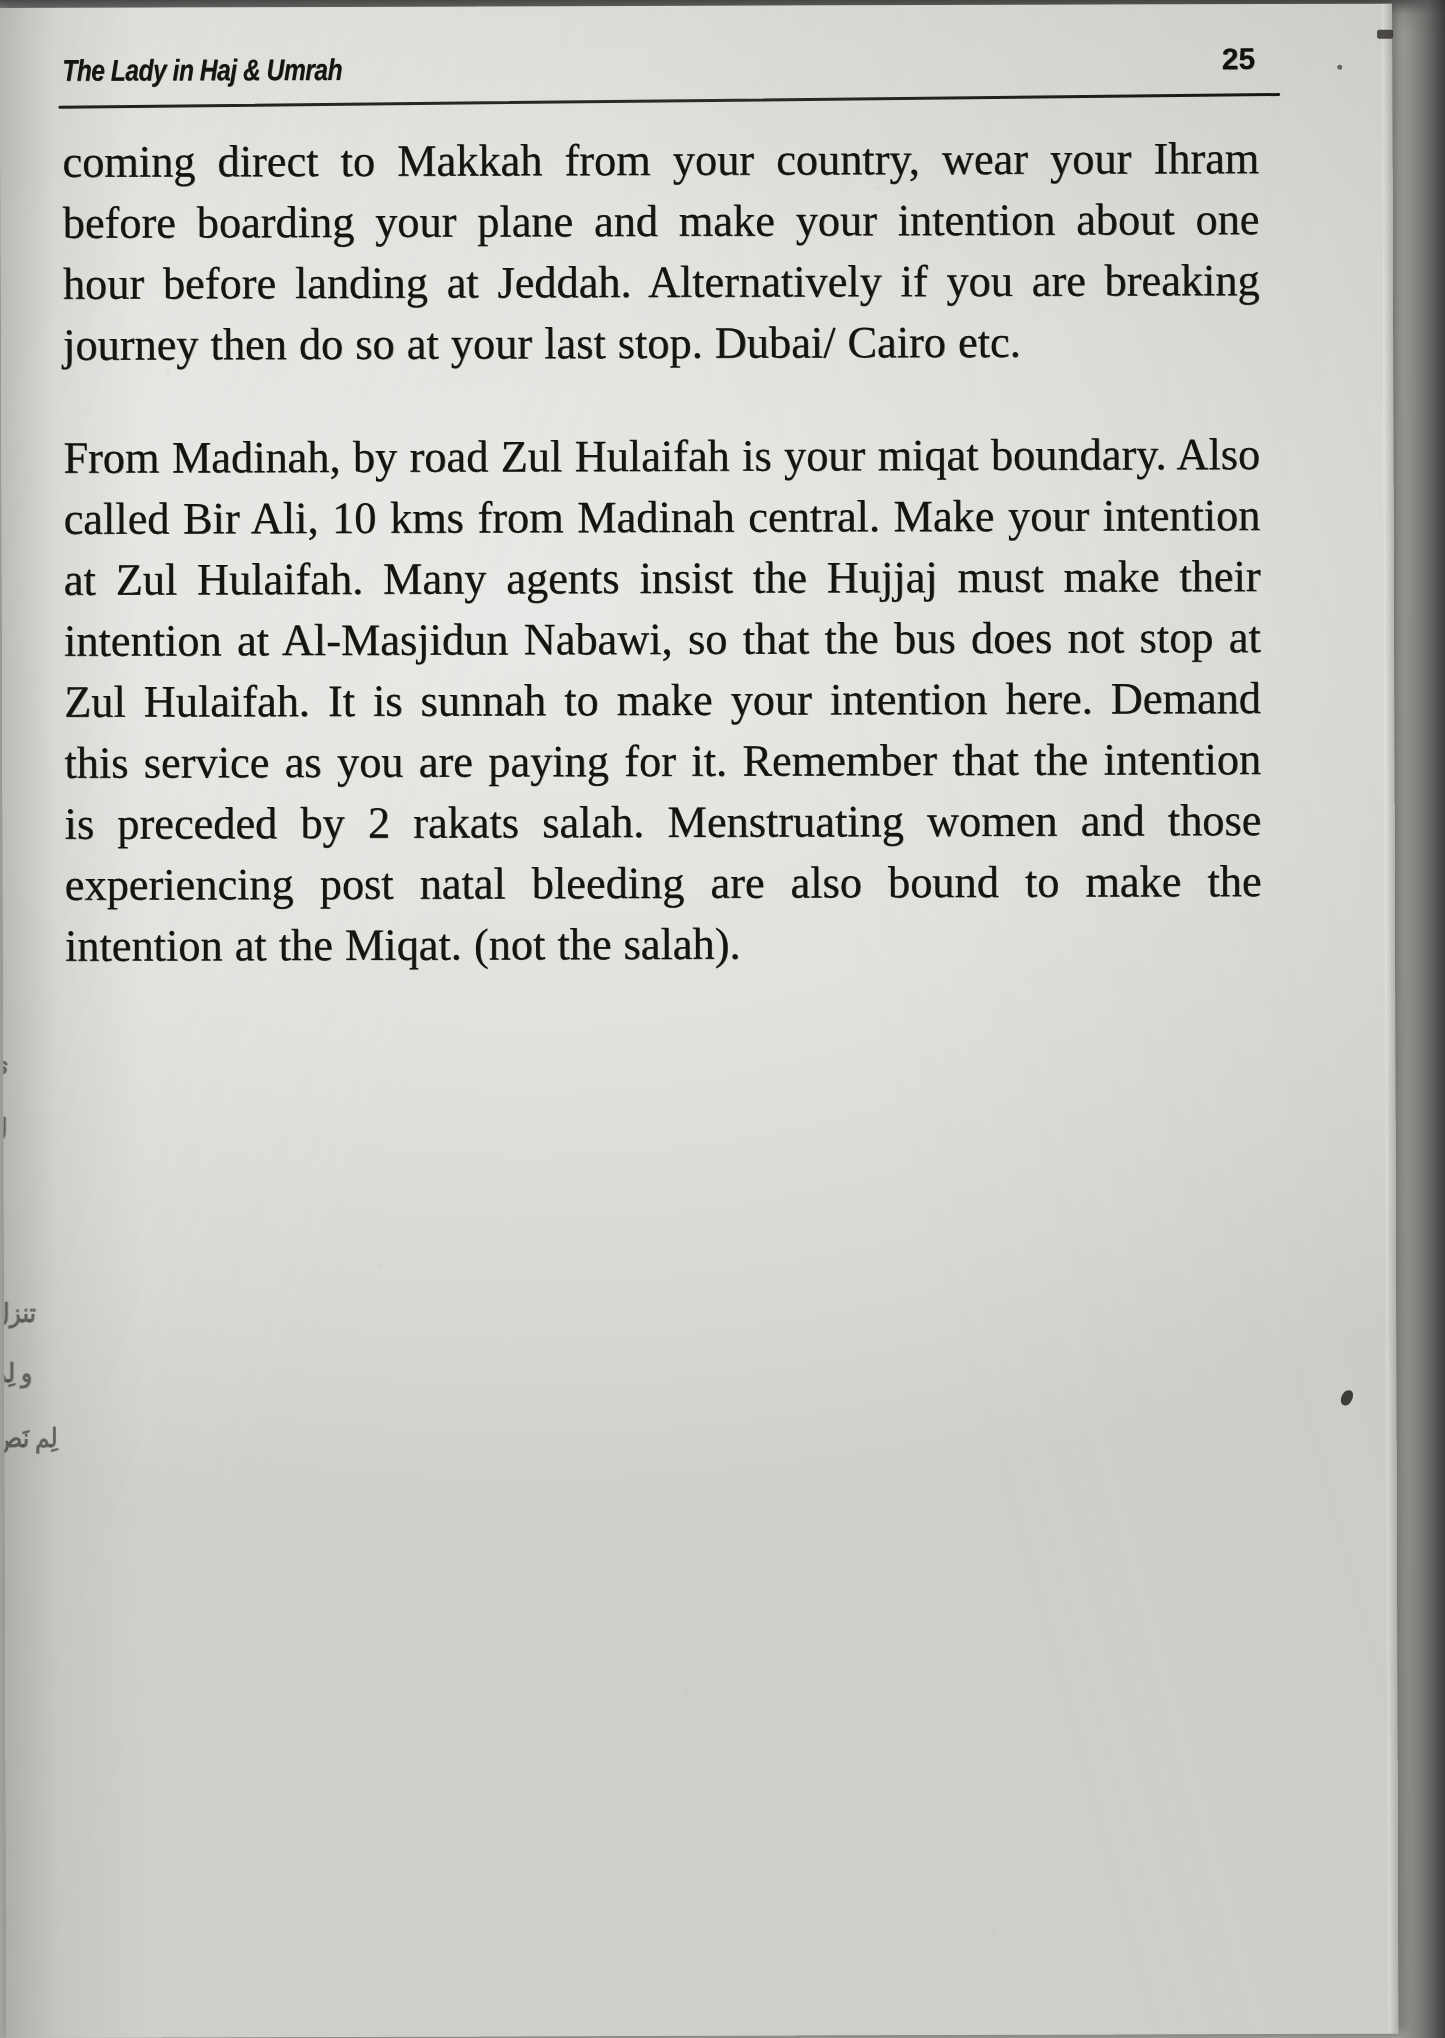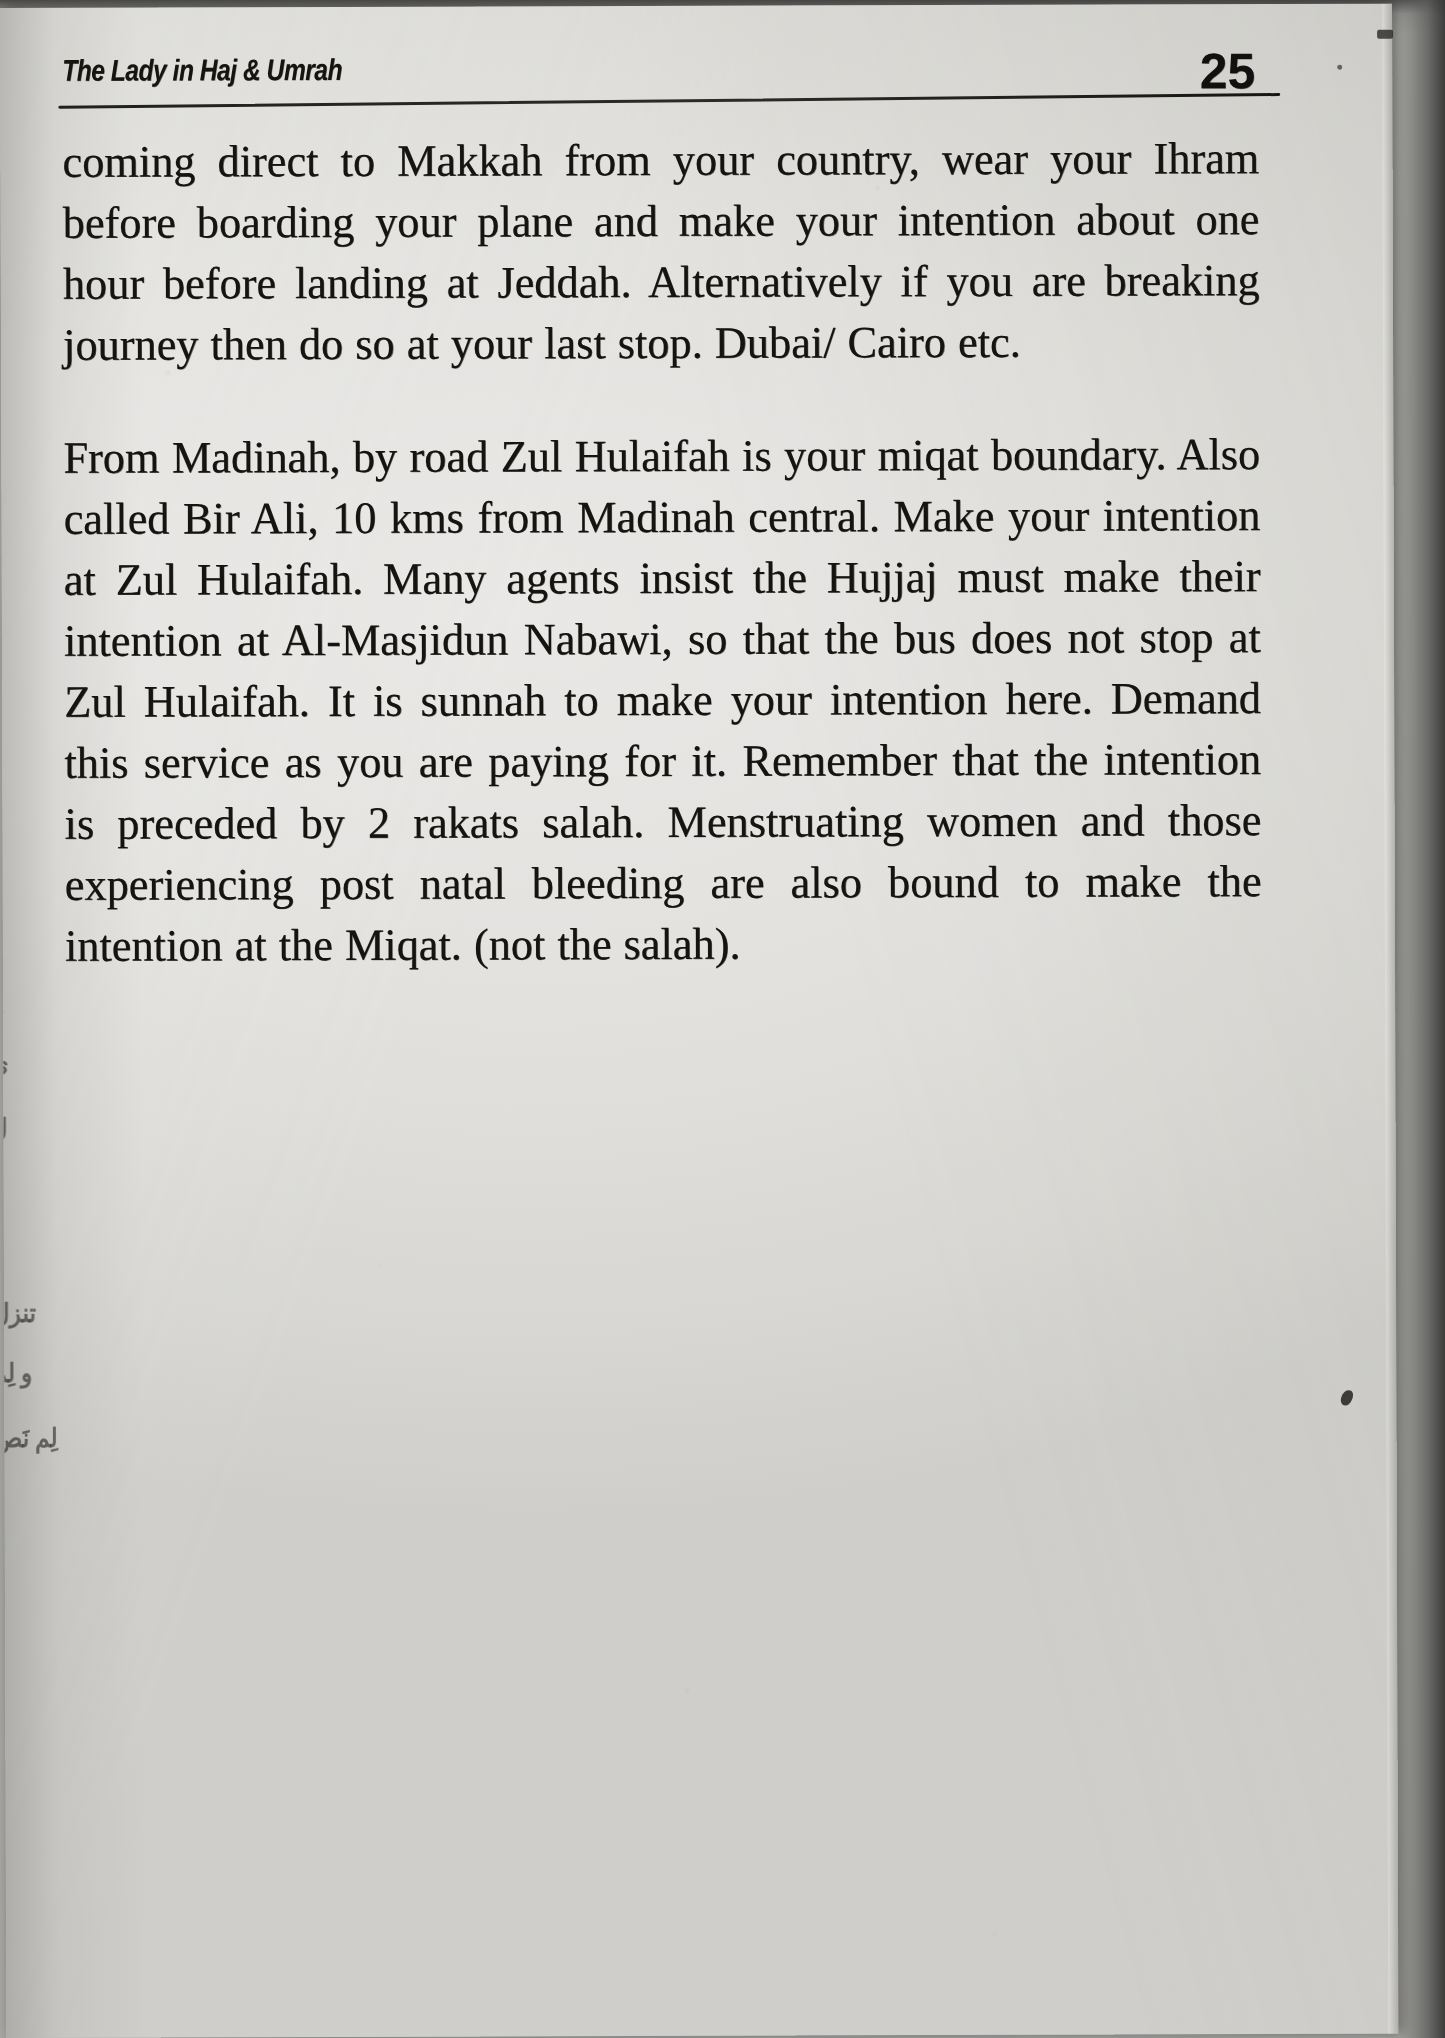--- a/index.html
+++ b/index.html
@@ -96,21 +96,21 @@
     transform-origin: left center;
     text-shadow: 0.5px 0.4px 0 rgba(30,28,24,0.55);
   }
 
   .head-page-number {
     position: absolute;
     right: 22px;
     top: 0;
     font-family: "Liberation Sans", sans-serif;
     font-weight: bold;
-    font-size: 50px;
+    font-size: 30px;
     color: #121110;
     text-shadow: 0.6px 0.5px 0 rgba(30,28,24,0.5);
   }
 
   .head-rule {
     position: absolute;
     left: -4px;
     top: 60px;
     width: 1222px;
     height: 3px;

